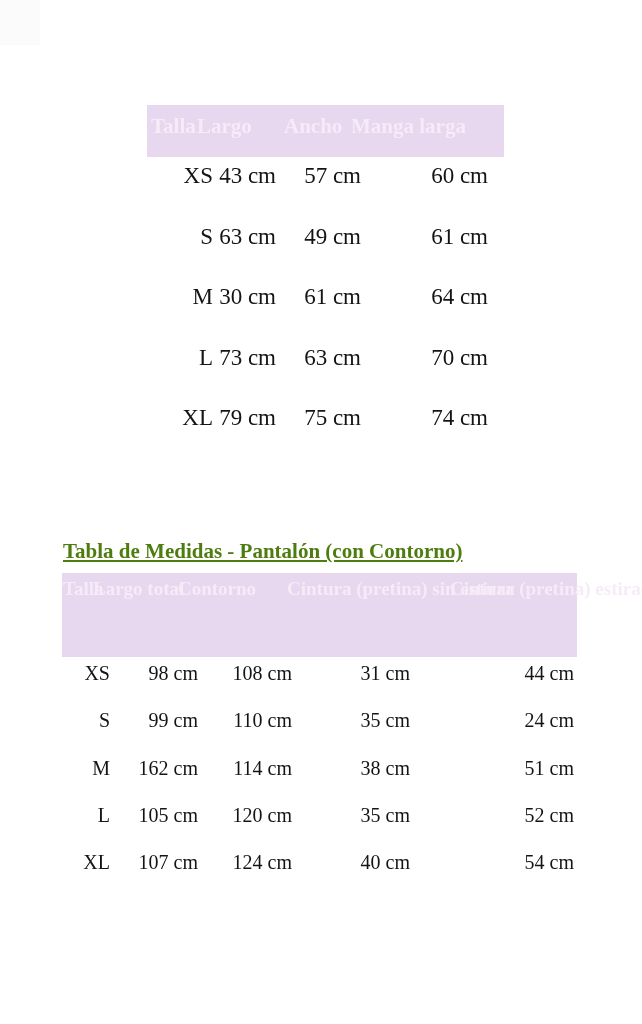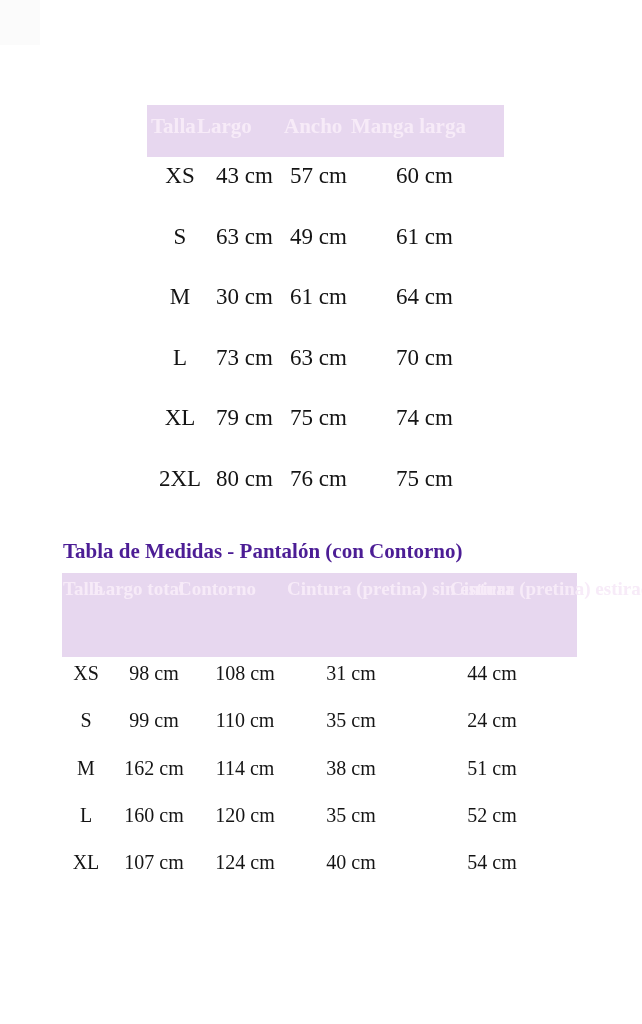--- a/index.html
+++ b/index.html
@@ -8,35 +8,35 @@
     font-family:"Liberation Serif", serif;color:#141414;
   }
   .corner-artifact{position:absolute;left:0;top:0;width:40px;height:45px;background:#fbfbfb;}
 
   
   .band{position:absolute;background:#e7d7ef;}
   .band .h{
     position:absolute;font-weight:bold;color:#f7ebf8;white-space:nowrap;
   }
   table{border-collapse:collapse;table-layout:fixed;position:absolute;}
-  td{text-align:center;vertical-align:top;padding:0;}
+  td{text-align:right;vertical-align:top;padding:0;}
 
   
   .shirt-band{left:147px;top:105px;width:357px;height:52px;}
   .shirt-band .h{top:9px;font-size:21px;}
   .shirt-h0{left:4px;}  .shirt-h1{left:50px;}
   .shirt-h2{left:137px;}.shirt-h3{left:204px;}
 
   .shirt-table{left:147px;top:157px;width:341px;font-size:23px;}
   .shirt-table td{height:55.5px;line-height:27px;padding-top:5px;}
 
   
   .pants-title{
     position:absolute;left:63px;top:539px;margin:0;
-    font-size:21px;font-weight:bold;color:#4c1d95;white-space:nowrap;
+    font-size:21px;font-weight:bold;color:#4d7c0f;white-space:nowrap;text-decoration:underline;
   }
   .pants-band{left:62px;top:573px;width:515px;height:84px;}
   .pants-band .h{top:4px;font-size:19px;line-height:24px;}
   .pants-h0{left:1px;}  .pants-h1{left:31px;} .pants-h2{left:116px;}
   .pants-h3{left:225px;width:112px;text-align:center;white-space:normal;}
   .pants-h4{left:388px;width:112px;text-align:center;white-space:normal;}
 
   .pants-table{left:62px;top:657px;width:512px;font-size:20px;}
   .pants-table td{height:43.25px;line-height:24px;padding-top:4px;}
 </style>
@@ -83,26 +83,20 @@
         <td>73 cm</td>
         <td>63 cm</td>
         <td>70 cm</td>
       </tr>
       <tr>
         <td>XL</td>
         <td>79 cm</td>
         <td>75 cm</td>
         <td>74 cm</td>
       </tr>
-      <tr>
-        <td>2XL</td>
-        <td>80 cm</td>
-        <td>76 cm</td>
-        <td>75 cm</td>
-      </tr>
     </tbody>
   </table>
 </section>
 
 <h2 class="pants-title">Tabla de Medidas - Pantalón (con Contorno)</h2>
 
 <section>
   <div class="band pants-band">
     <span class="h pants-h0">Talla</span>
     <span class="h pants-h1">Largo total</span>
@@ -135,21 +129,21 @@
       </tr>
       <tr>
         <td>M</td>
         <td>162 cm</td>
         <td>114 cm</td>
         <td>38 cm</td>
         <td>51 cm</td>
       </tr>
       <tr>
         <td>L</td>
-        <td>160 cm</td>
+        <td>105 cm</td>
         <td>120 cm</td>
         <td>35 cm</td>
         <td>52 cm</td>
       </tr>
       <tr>
         <td>XL</td>
         <td>107 cm</td>
         <td>124 cm</td>
         <td>40 cm</td>
         <td>54 cm</td>

